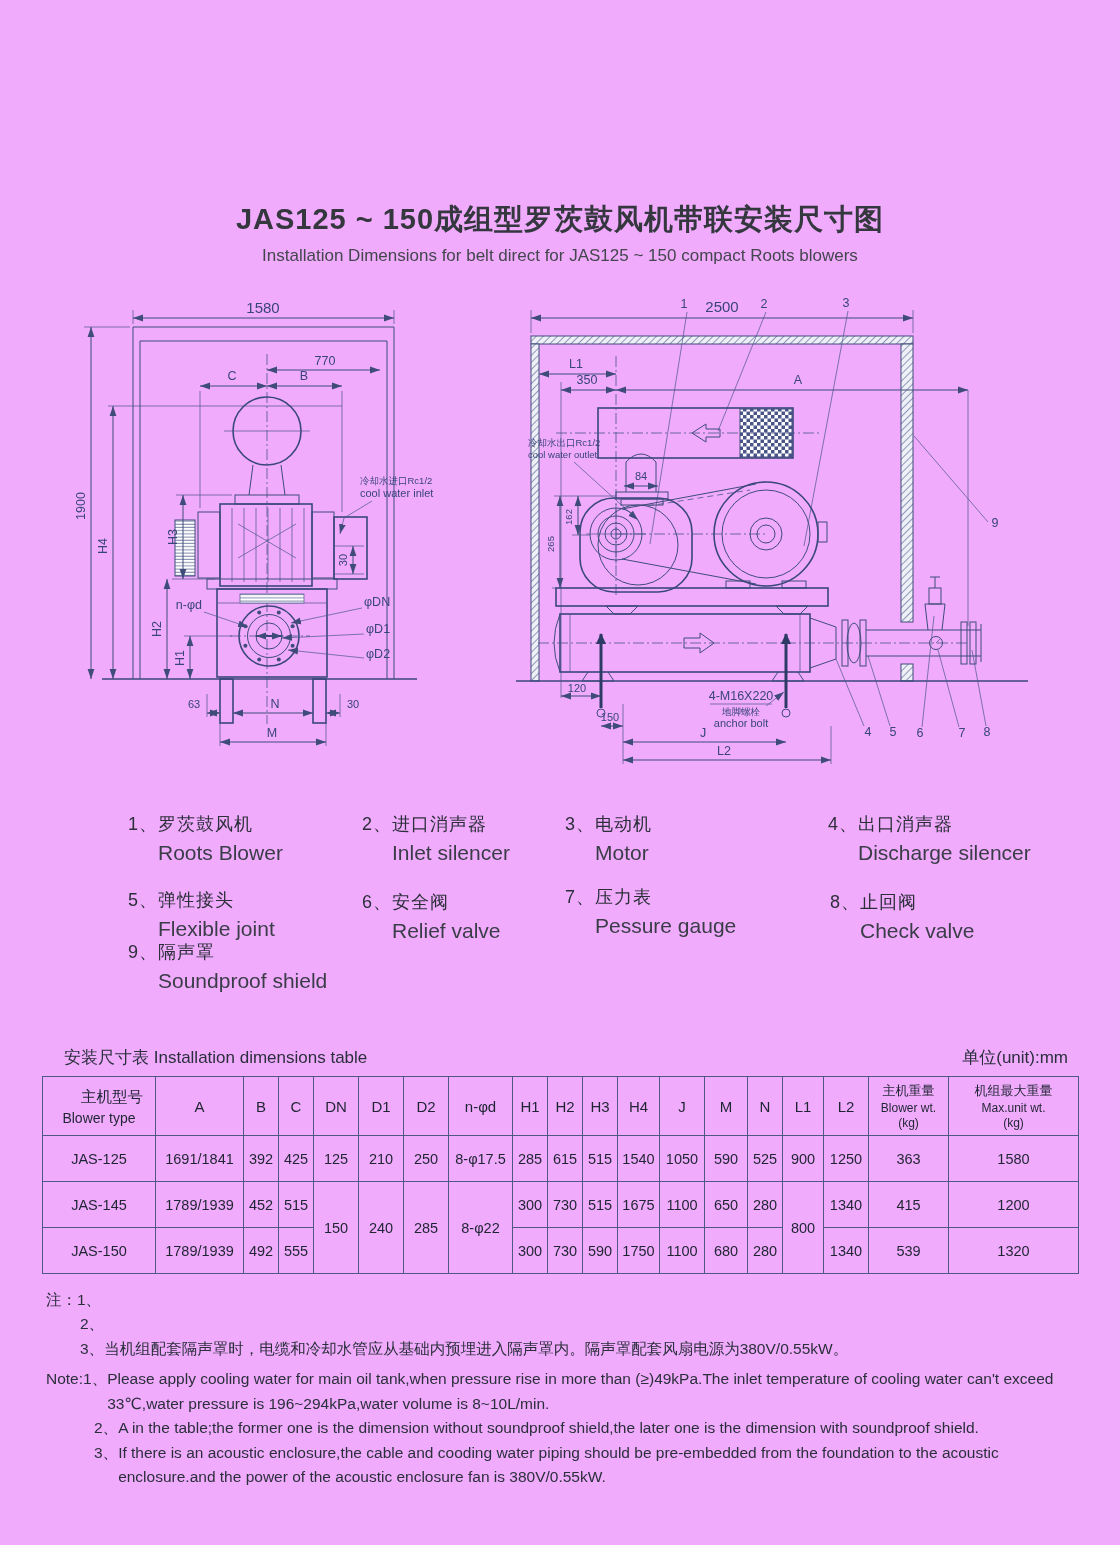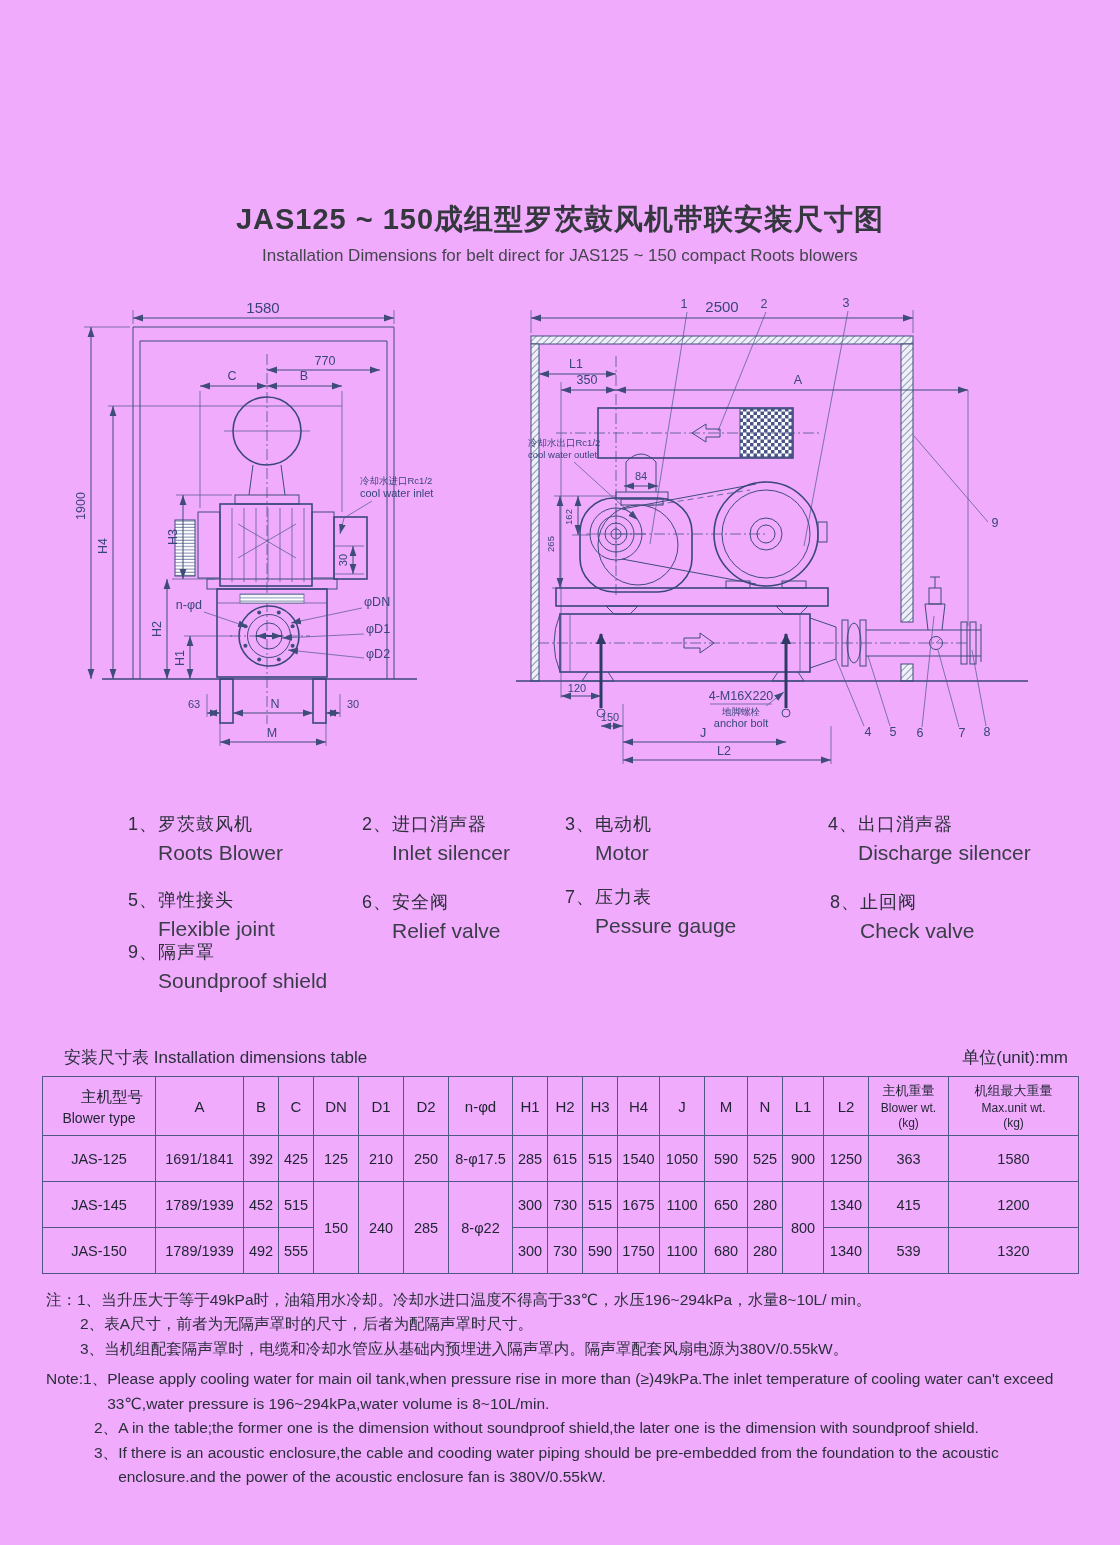--- a/index.html
+++ b/index.html
@@ -555,25 +555,23 @@
       <td>1340</td>
       <td>539</td>
       <td>1320</td>
     </tr>
   </tbody>
     </table>
 
   <div class="notes">
     <div class="nrow">
       <span class="nlabel">注：1、</span>
-      <span>当升压大于等于49kPa时，油箱用水冷却。冷却水进口温度不得高于33℃，水压196~294kPa，水量8~10L/ min。</span>
     </div>
     <div class="nrow cn-ind">
       <span class="nlabel">2、</span>
-      <span>表A尺寸，前者为无隔声罩时的尺寸，后者为配隔声罩时尺寸。</span>
     </div>
     <div class="nrow cn-ind">
       <span class="nlabel">3、</span>
       <span>当机组配套隔声罩时，电缆和冷却水管应从基础内预埋进入隔声罩内。隔声罩配套风扇电源为380V/0.55kW。</span>
     </div>
     <div class="en-block">
       <div class="nrow">
         <span class="nlabel">Note:1、</span>
         <span>Please apply cooling water for main oil tank,when pressure rise in more than (≥)49kPa.The inlet temperature of cooling water can't exceed 33℃,water pressure is 196~294kPa,water volume is 8~10L/min.</span>
       </div>

